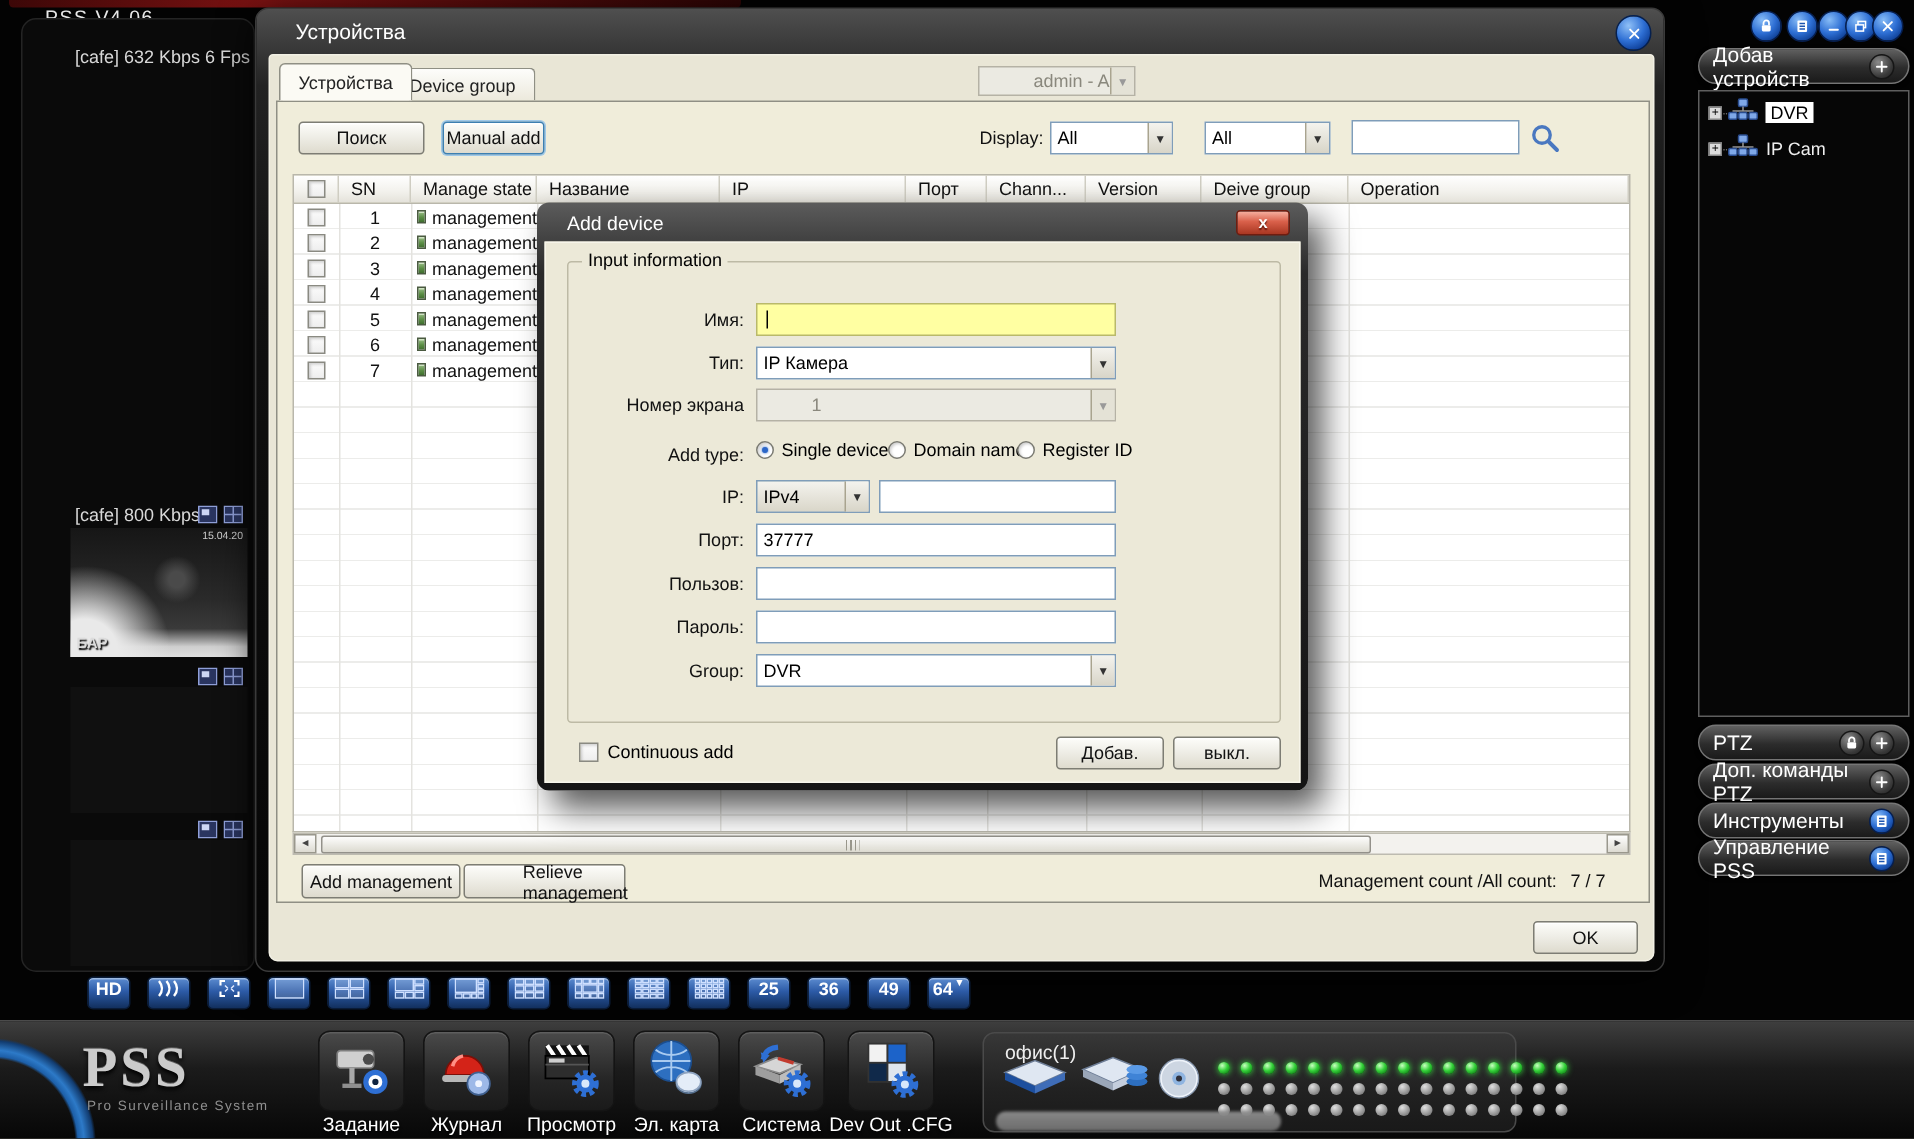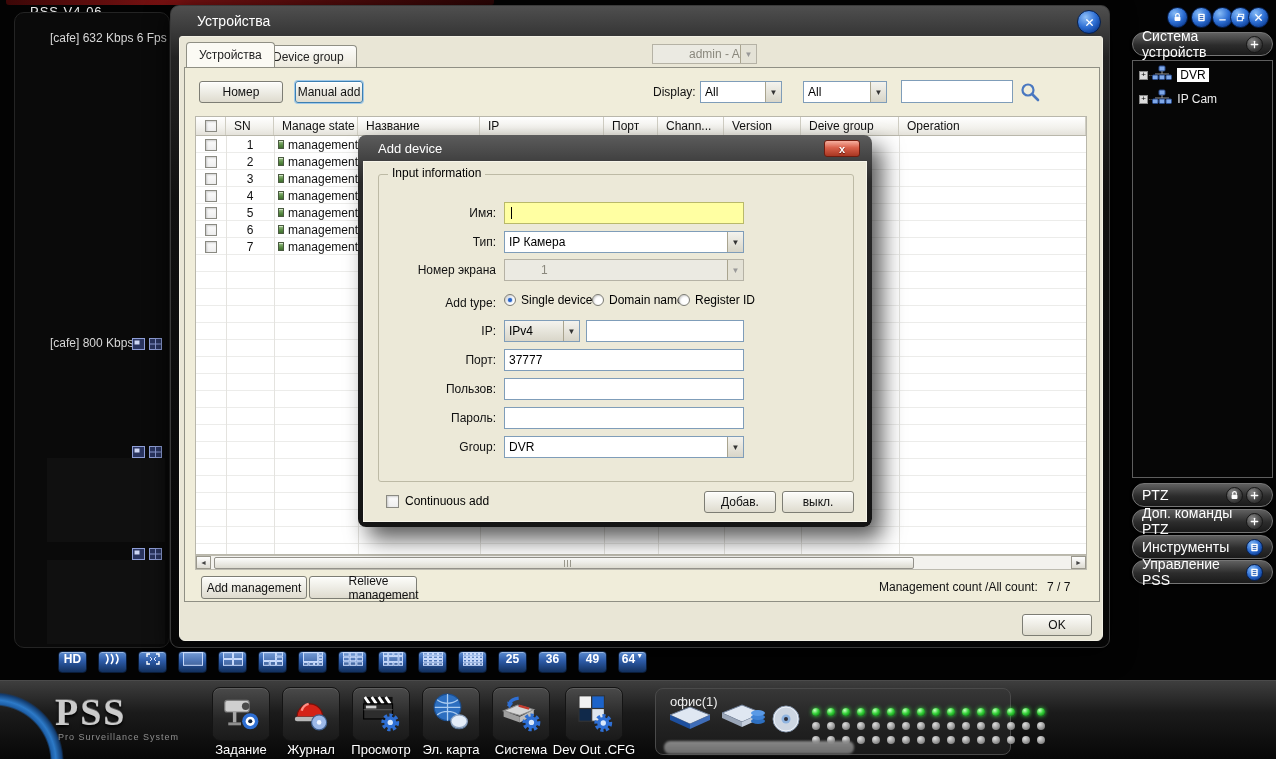--- a/index.html
+++ b/index.html
@@ -184,20 +184,24 @@
       <div><svg width="13" height="12" viewBox="0 0 13 12">
           <rect x="0.5" y="0.5" width="12" height="11" fill="#2a3560" stroke="#8f9fd8"></rect>
           <rect x="2.5" y="2.5" width="5" height="4" fill="#cdd6f4"></rect>
         </svg></div>
       <div><svg width="13" height="12" viewBox="0 0 13 12">
           <rect x="0.5" y="0.5" width="12" height="11" fill="#2a3560" stroke="#8f9fd8"></rect>
           <line x1="6.5" y1="1" x2="6.5" y2="11" stroke="#8f9fd8"></line>
           <line x1="1" y1="6" x2="12" y2="6" stroke="#8f9fd8"></line>
         </svg></div>
     </div>
+  <div class="vid" id="video2" style="left:47px;top:352px;width:118px;height:86px;">
+    <div class="vid-ts">15.04.20</div>
+    <div class="vid-overlay2">БАР</div>
+  </div>
   <div class="vid-icons" style="left:132px;top:444px;" id="icons-cell3">
       <div><svg width="13" height="12" viewBox="0 0 13 12">
           <rect x="0.5" y="0.5" width="12" height="11" fill="#2a3560" stroke="#8f9fd8"></rect>
           <rect x="2.5" y="2.5" width="5" height="4" fill="#cdd6f4"></rect>
         </svg></div>
       <div><svg width="13" height="12" viewBox="0 0 13 12">
           <rect x="0.5" y="0.5" width="12" height="11" fill="#2a3560" stroke="#8f9fd8"></rect>
           <line x1="6.5" y1="1" x2="6.5" y2="11" stroke="#8f9fd8"></line>
           <line x1="1" y1="6" x2="12" y2="6" stroke="#8f9fd8"></line>
         </svg></div>
@@ -231,21 +235,21 @@
       <div class="tab" style="left:80px;">
           <span>Device group</span>
         </div>
       <div class="combo disabled" style="left:472px;top:7px;width:105px;height:20px;">
         <span class="cval">admin - Admin</span>
           <span class="carrow">▼</span>
       </div>
 
       <div id="mw-panel">
         <div class="btn" style="left:14px;top:13px;width:84px;height:22px;">
-            <span>Номер</span>
+            <span>Поиск</span>
           </div>
         <div class="btn focus" style="left:110px;top:13px;width:68px;height:22px;">
             <span>Manual add</span>
           </div>
         <div class="lbl" style="left:468px;top:17px;">Display:</div>
         <div class="combo" style="left:515px;top:13px;width:82px;height:22px;">
           <span class="cval">All</span>
             <span class="carrow">▼</span>
         </div>
         <div class="combo" style="left:618px;top:13px;width:84px;height:22px;">
@@ -514,21 +518,21 @@
         </svg>
       </div>
       <div class="rbtn" style="left: 1248px; top: 7px;">
         <svg width="11" height="11" viewBox="0 0 12 12">
           <line x1="3" y1="3" x2="9" y2="9" stroke="#fff" stroke-width="1.4" stroke-linecap="round"></line>
           <line x1="9" y1="3" x2="3" y2="9" stroke="#fff" stroke-width="1.4" stroke-linecap="round"></line>
         </svg>
       </div>
     </div>
   <div class="pill" style="top:32px;">
-    <span class="grow">Система устройств</span>
+    <span class="grow">Добав устройств</span>
     <span class="gbtn" style="width:17px;height:17px;" id="devlist-plus">
         <svg width="11" height="11" viewBox="0 0 12 12">
           <line x1="6" y1="2.5" x2="6" y2="9.5" stroke="#fff" stroke-width="1.4" stroke-linecap="round"></line>
           <line x1="2.5" y1="6" x2="9.5" y2="6" stroke="#fff" stroke-width="1.4" stroke-linecap="round"></line>
         </svg>
       </span>
   </div>
   <div id="tree-box">
       <div class="tree-item">
         <div class="expander">+</div>

